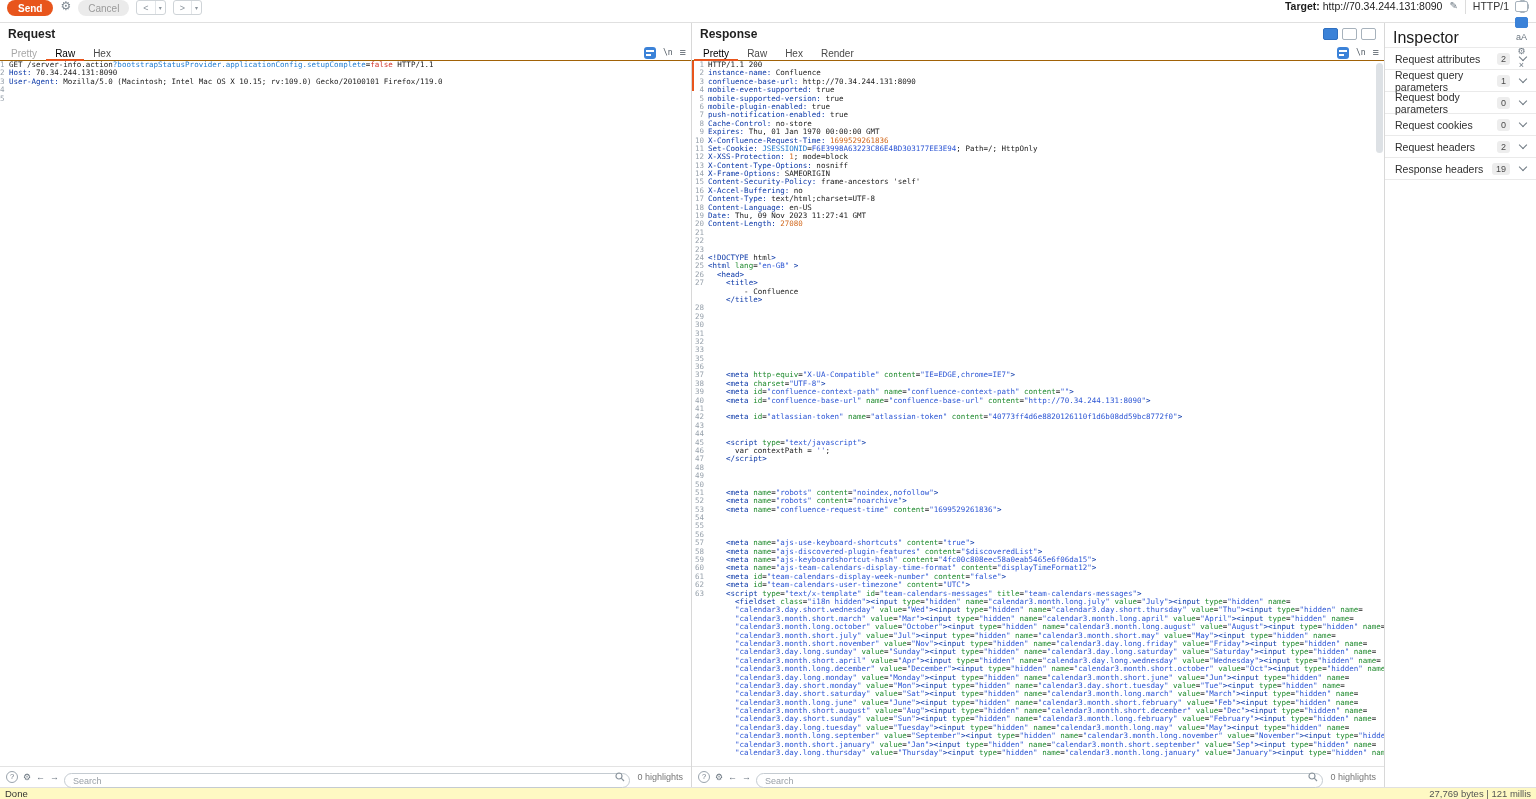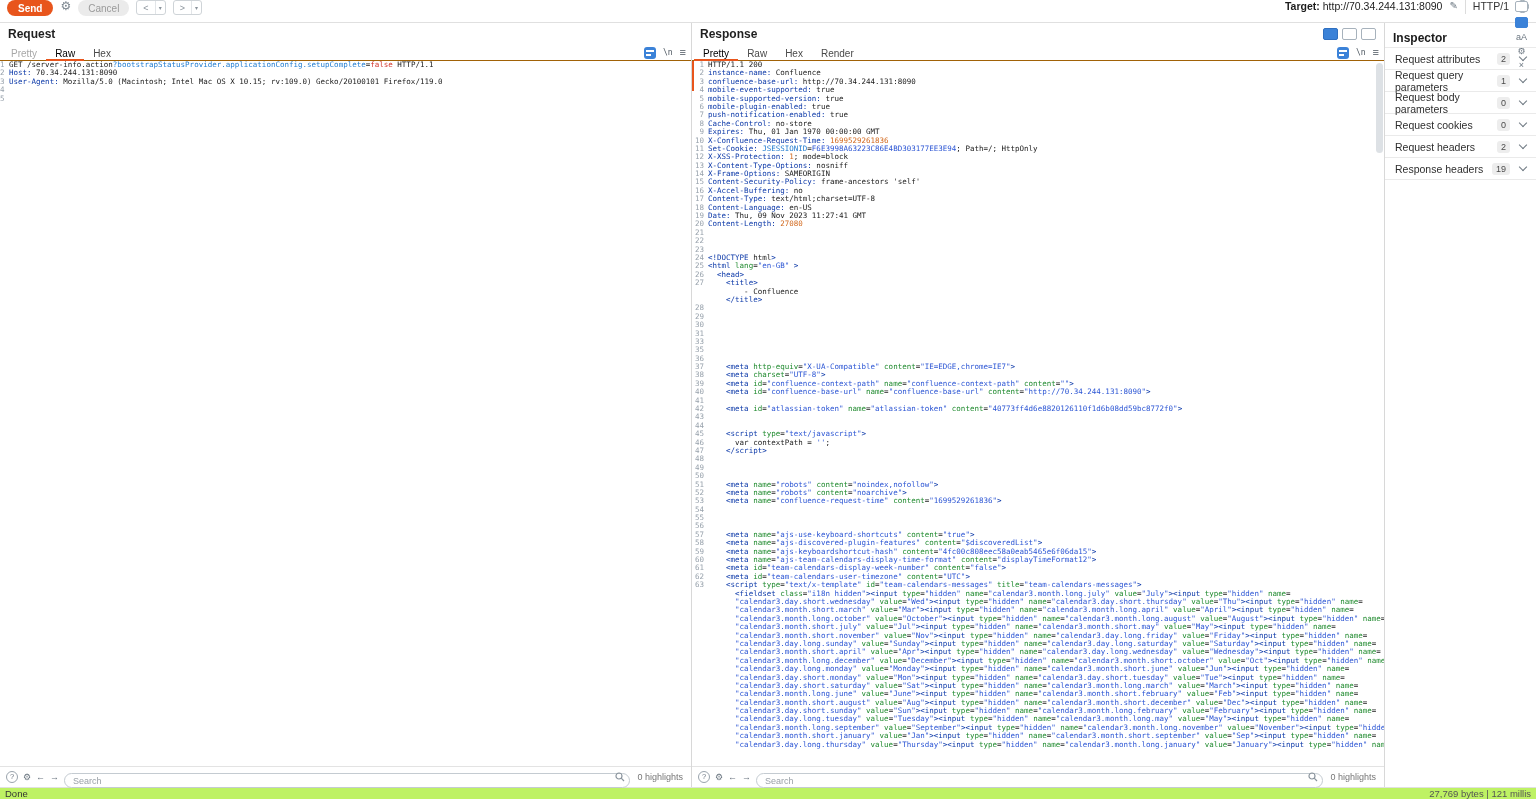--- a/index.html
+++ b/index.html
@@ -78,36 +78,36 @@
   .searchwrap { position:relative; flex:1; height:15px; }
   .searchwrap input { width:100%; height:15px; border:1px solid #c4cbd1; border-radius:8px;
                       padding:0 18px 0 8px; font-size:9px; color:#333; outline:none;
                       font-family:"Liberation Sans",sans-serif; }
   .searchwrap input::placeholder { color:#9aa1a8; }
   .mag { position:absolute; right:5px; top:2.5px; }
   .hl-count { font-size:9px; color:#777; white-space:nowrap; padding:0 2px; }
 
   
   .insp-head { height:24px; display:flex; align-items:center; justify-content:space-between; padding:0 8px; }
-  .insp-title { font-size:12px; font-weight:bold;margin-top:6px; }
+  .insp-title { font-size:16px; font-weight:normal;margin-top:6px; }
   .insp-icons { display:flex; gap:5px; align-items:center;flex-direction:column; }
   .iicon { width:13px; height:11px; border:1px solid #a7b2bc; border-radius:2px; background:#fff; }
   .iicon.blue { background:#3b82d8; border-color:#3b82d8; }
   .iicon.txt { border:none; width:auto; height:auto; font-size:9px; color:#6b7680; line-height:1; background:none; }
   .insp-rows { border-top:1px solid #eaeaea; }
   .insp-row { display:flex; align-items:center; height:22px; padding:0 10px; border-bottom:1px solid #eaeaea; }
   .insp-label { flex:1; font-size:10.5px; color:#2e2e2e; }
   .insp-badge { background:#ededed; border-radius:3px; font-size:9px; color:#4a4a4a; min-width:12px;
                 text-align:center; padding:1px 4px; margin-right:10px; }
   .insp-chevron { width:6px; height:6px; border-right:1.4px solid #707a83; border-bottom:1.4px solid #707a83;
                   transform:rotate(45deg); margin-top:-3px; flex:none; }
 
   
   .statusbar { height:12px; display:flex; align-items:center; justify-content:space-between;
-               padding:0 5px; border-top:1px solid #e0e0e0; font-size:9.5px; color:#333; background:#bef264; }
+               padding:0 5px; border-top:1px solid #e0e0e0; font-size:9.5px; color:#333; background:#fef9c3; }
   .statusbar .right { color:#555; }
 </style>
 </head>
 <body>
 
 <div class="toolbar">
   <button class="btn-send">Send</button>
   <span class="tool-gear">⚙</span>
   <button class="btn-cancel">Cancel</button>
   <span class="navgrp">
@@ -220,20 +220,21 @@
           <div class="crow"><span class="num">24</span><span class="ctext"><span class="c-h">&lt;!DOCTYPE</span><span class="c-p"> html</span><span class="c-h">&gt;</span></span></div>
           <div class="crow"><span class="num">25</span><span class="ctext"><span class="c-h">&lt;html</span><span class="c-p"> </span><span class="c-a">lang</span><span class="c-p">=</span><span class="c-s">"en-GB"</span><span class="c-p"> </span><span class="c-h">&gt;</span></span></div>
           <div class="crow"><span class="num">26</span><span class="ctext"><span class="c-p">  </span><span class="c-h">&lt;head</span><span class="c-h">&gt;</span></span></div>
           <div class="crow"><span class="num">27</span><span class="ctext"><span class="c-p">    </span><span class="c-h">&lt;title</span><span class="c-h">&gt;</span></span></div>
           <div class="crow"><span class="num"></span><span class="ctext"><span class="c-p">        - Confluence</span></span></div>
           <div class="crow"><span class="num"></span><span class="ctext"><span class="c-p">    </span><span class="c-h">&lt;/title</span><span class="c-h">&gt;</span></span></div>
           <div class="crow"><span class="num">28</span><span class="ctext"></span></div>
           <div class="crow"><span class="num">29</span><span class="ctext"></span></div>
           <div class="crow"><span class="num">30</span><span class="ctext"></span></div>
           <div class="crow"><span class="num">31</span><span class="ctext"></span></div>
+          <div class="crow"><span class="num">32</span><span class="ctext"></span></div>
           <div class="crow"><span class="num">33</span><span class="ctext"></span></div>
           <div class="crow"><span class="num">35</span><span class="ctext"></span></div>
           <div class="crow"><span class="num">36</span><span class="ctext"></span></div>
           <div class="crow"><span class="num">37</span><span class="ctext"><span class="c-p">    </span><span class="c-h">&lt;meta</span><span class="c-p"> </span><span class="c-a">http-equiv</span><span class="c-p">=</span><span class="c-s">"X-UA-Compatible"</span><span class="c-p"> </span><span class="c-a">content</span><span class="c-p">=</span><span class="c-s">"IE=EDGE,chrome=IE7"</span><span class="c-h">&gt;</span></span></div>
           <div class="crow"><span class="num">38</span><span class="ctext"><span class="c-p">    </span><span class="c-h">&lt;meta</span><span class="c-p"> </span><span class="c-a">charset</span><span class="c-p">=</span><span class="c-s">"UTF-8"</span><span class="c-h">&gt;</span></span></div>
           <div class="crow"><span class="num">39</span><span class="ctext"><span class="c-p">    </span><span class="c-h">&lt;meta</span><span class="c-p"> </span><span class="c-a">id</span><span class="c-p">=</span><span class="c-s">"confluence-context-path"</span><span class="c-p"> </span><span class="c-a">name</span><span class="c-p">=</span><span class="c-s">"confluence-context-path"</span><span class="c-p"> </span><span class="c-a">content</span><span class="c-p">=</span><span class="c-s">""</span><span class="c-h">&gt;</span></span></div>
           <div class="crow"><span class="num">40</span><span class="ctext"><span class="c-p">    </span><span class="c-h">&lt;meta</span><span class="c-p"> </span><span class="c-a">id</span><span class="c-p">=</span><span class="c-s">"confluence-base-url"</span><span class="c-p"> </span><span class="c-a">name</span><span class="c-p">=</span><span class="c-s">"confluence-base-url"</span><span class="c-p"> </span><span class="c-a">content</span><span class="c-p">=</span><span class="c-s">"http://70.34.244.131:8090"</span><span class="c-h">&gt;</span></span></div>
           <div class="crow"><span class="num">41</span><span class="ctext"></span></div>
           <div class="crow"><span class="num">42</span><span class="ctext"><span class="c-p">    </span><span class="c-h">&lt;meta</span><span class="c-p"> </span><span class="c-a">id</span><span class="c-p">=</span><span class="c-s">"atlassian-token"</span><span class="c-p"> </span><span class="c-a">name</span><span class="c-p">=</span><span class="c-s">"atlassian-token"</span><span class="c-p"> </span><span class="c-a">content</span><span class="c-p">=</span><span class="c-s">"40773ff4d6e8820126110f1d6b08dd59bc8772f0"</span><span class="c-h">&gt;</span></span></div>
           <div class="crow"><span class="num">43</span><span class="ctext"></span></div>

